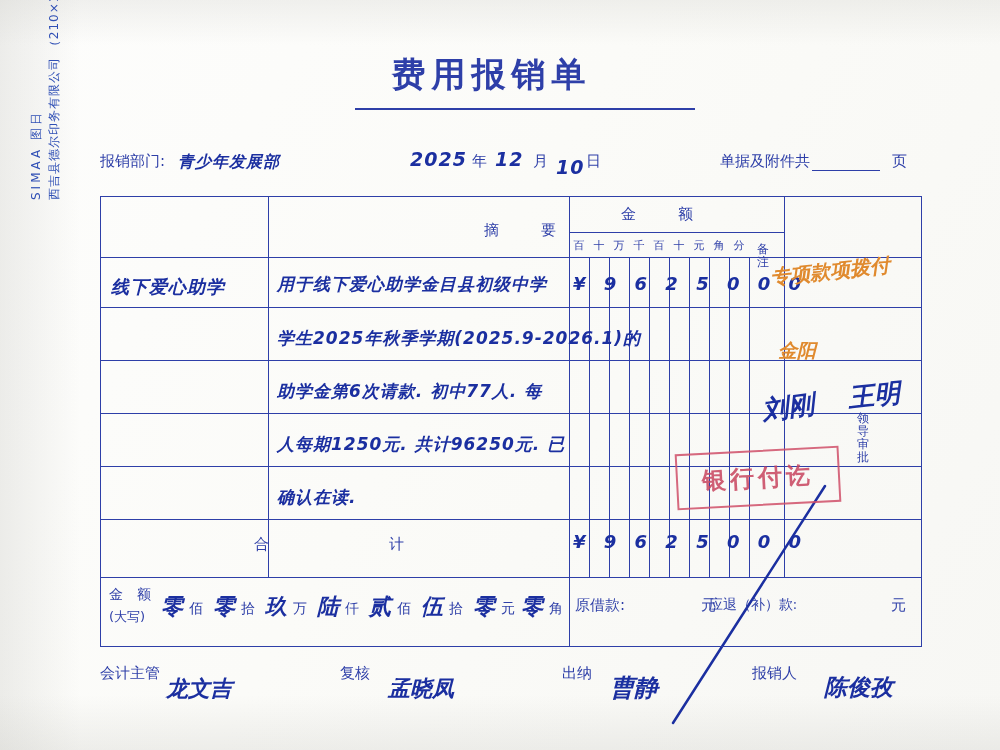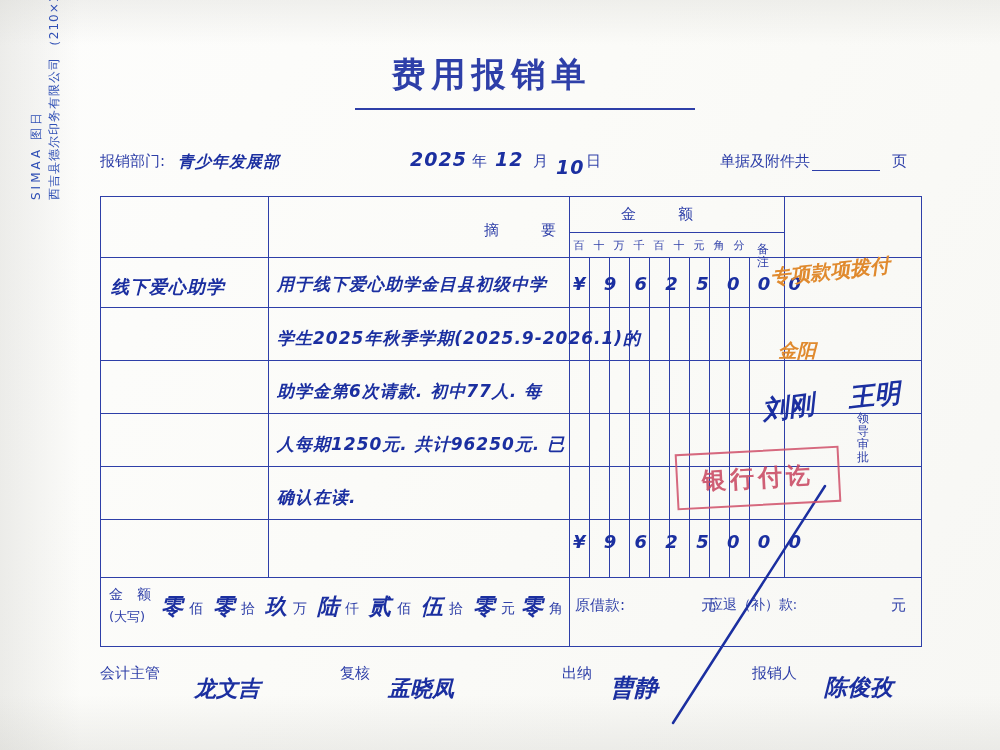--- a/index.html
+++ b/index.html
@@ -173,20 +173,21 @@
 
     <div class="hand hw" style="left:10px;top:78px;font-size:18px;">线下爱心助学</div>
     <div class="hand hw" style="left:176px;top:76px;font-size:17px;">用于线下爱心助学金目县初级中学</div>
     <div class="hand hw" style="left:176px;top:130px;font-size:17px;">学生2025年秋季学期(2025.9-2026.1)的</div>
     <div class="hand hw" style="left:176px;top:183px;font-size:17px;">助学金第6次请款. 初中77人. 每</div>
     <div class="hand hw" style="left:176px;top:236px;font-size:17px;">人每期1250元. 共计96250元. 已</div>
     <div class="hand hw" style="left:176px;top:289px;font-size:17px;">确认在读.</div>
 
     <div class="hand hw" style="left:472px;top:76px;font-size:18px;letter-spacing:6px;">¥ 9 6 2 5 0 0 0</div>
 
+    <div class="cellhdr" style="left:0;top:338px;width:468px;letter-spacing:12px;">合　　　　计</div>
     <div class="hand hw" style="left:472px;top:334px;font-size:18px;letter-spacing:6px;">¥ 9 6 2 5 0 0 0</div>
 
     <svg class="diag" viewBox="0 0 160 245">
       <line x1="4" y1="241" x2="156" y2="4" stroke="#1b2fa0" stroke-width="2.5" stroke-linecap="round"></line>
     </svg>
   </div>
 
   <div class="orange" style="left:770px;top:258px;font-size:20px;transform:rotate(-6deg);">专项款项拨付</div>
   <div class="orange" style="left:778px;top:338px;font-size:19px;">金阳</div>
   <div class="sig" style="left:762px;top:390px;font-size:26px;transform:rotate(-8deg);">刘刚</div>
@@ -219,21 +220,21 @@
     </div>
 
     <div style="position:absolute;left:474px;top:20px;color:#2e3fa8;font-size:15px;font-family:'DejaVu Sans',sans-serif;">原借款:</div>
     <div style="position:absolute;left:600px;top:20px;color:#2e3fa8;font-size:15px;font-family:'DejaVu Sans',sans-serif;">元</div>
     <div style="position:absolute;left:608px;top:20px;color:#2e3fa8;font-size:14px;font-family:Liberation Serif, serif;">应退（补）款:</div>
     <div style="position:absolute;left:790px;top:20px;color:#2e3fa8;font-size:15px;font-family:'DejaVu Sans',sans-serif;">元</div>
   </div>
 
   <div class="footer">
     <span style="position:absolute;left:0;top:4px;">会计主管</span>
-    <span class="sig" style="left:66px;top:14px;font-size:22px;margin-left:28px;">龙文吉</span>
+    <span class="sig" style="left:66px;top:14px;font-size:22px;">龙文吉</span>
 
     <span style="position:absolute;left:240px;top:4px;">复核</span>
     <span class="sig" style="left:288px;top:14px;font-size:22px;">孟晓凤</span>
 
     <span style="position:absolute;left:462px;top:4px;">出纳</span>
     <span class="sig" style="left:510px;top:12px;font-size:24px;">曹静</span>
 
     <span style="position:absolute;left:652px;top:4px;">报销人</span>
     <span class="sig" style="left:724px;top:12px;font-size:23px;">陈俊孜</span>
   </div>

